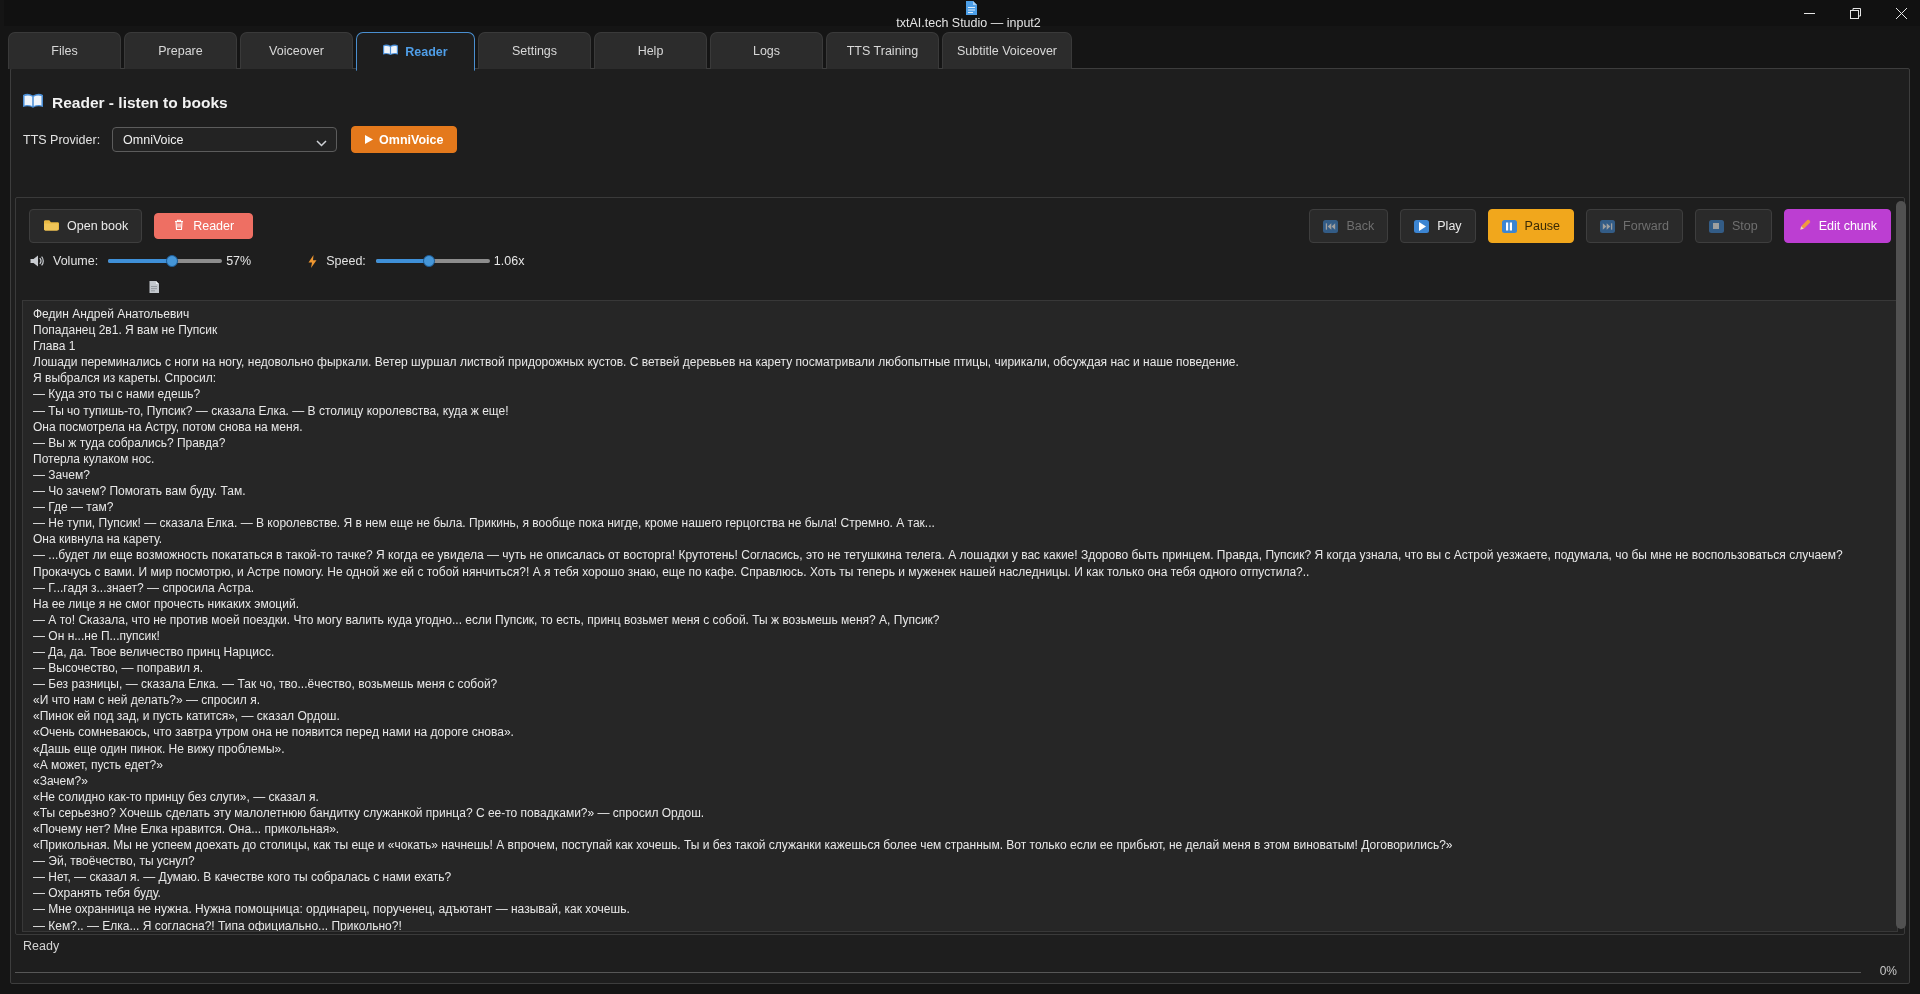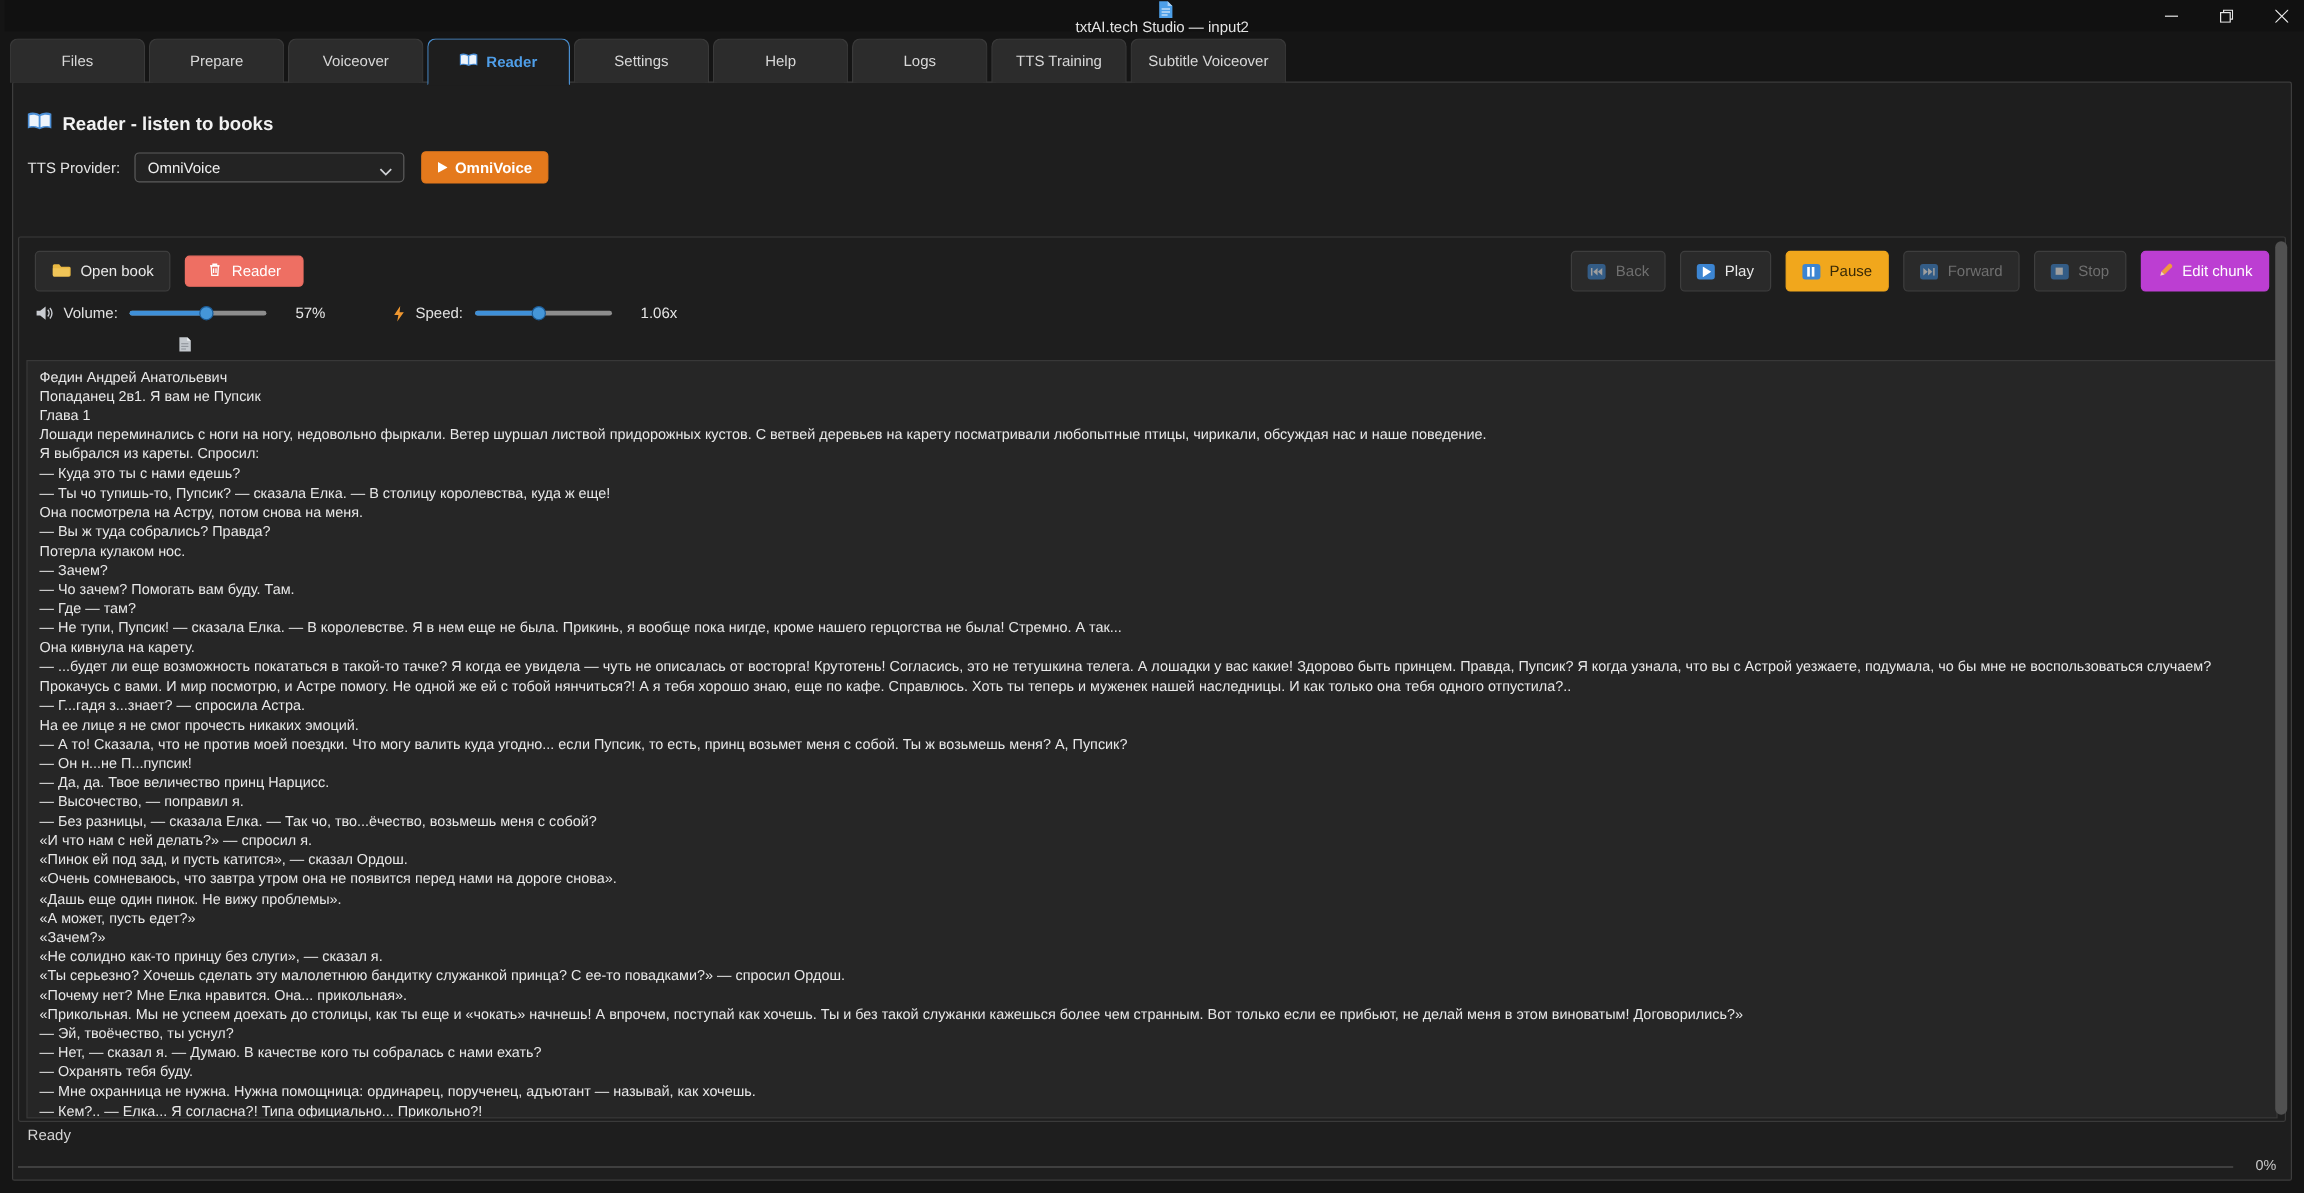--- a/index.html
+++ b/index.html
@@ -45,21 +45,21 @@
   .btn-edit{background:#bc3ed2;border-color:#bc3ed2;color:#fff;}
   .badge{width:15px;height:13px;border-radius:2.5px;background:#3c85d2;display:inline-flex;
     align-items:center;justify-content:center;}
   .sliders-row{position:absolute;top:56px;left:13px;display:flex;align-items:flex-start;height:18px;}
   .sl-label{color:#e2e2e2;font-size:12.5px;margin:0 10px 0 8px;}
   .slider{width:114px;height:14px;position:relative;}
   .sl-track{position:absolute;left:0;right:0;top:5px;height:4px;background:#8d8d8d;border-radius:2px;}
   .sl-fill{position:absolute;left:0;top:5px;height:4px;background:#3f90d8;border-radius:2px;}
   .sl-thumb{position:absolute;top:1px;width:12px;height:12px;border-radius:50%;background:#4596d8;
     border:1px solid #1d5c96;box-sizing:border-box;}
-  .sl-value{color:#e6e6e6;font-size:12.5px;margin-left:24px;}
+  .sl-value{color:#e6e6e6;font-size:12.5px;margin-left:4px;}
   .spacer56{width:56px;}
   .file-row{position:absolute;top:82px;left:13px;display:flex;align-items:center;gap:8px;flex-direction:column;}
   .file-name{font-size:12.5px;color:#3cb043;}
   .textarea{position:absolute;top:102px;left:6px;right:6px;bottom:2px;background:#262626;
     border:1px solid #383838;box-sizing:border-box;overflow:hidden;}
   .reader-text{position:absolute;top:5px;left:10px;right:22px;color:#e8e8e8;font-size:12px;
     line-height:16.1px;white-space:pre-wrap;}
   .panel-scrollbar{position:absolute;top:132px;right:3px;width:10px;height:728px;background:#515151;
     border-radius:5px;z-index:4;}
   .status-label{position:absolute;top:870px;left:12px;color:#d4d4d4;font-size:12.5px;}

